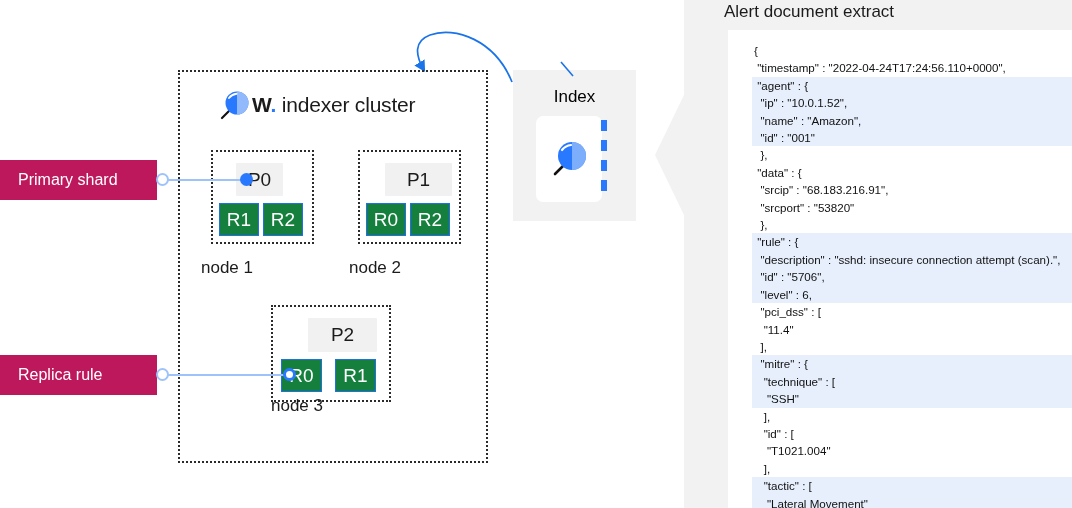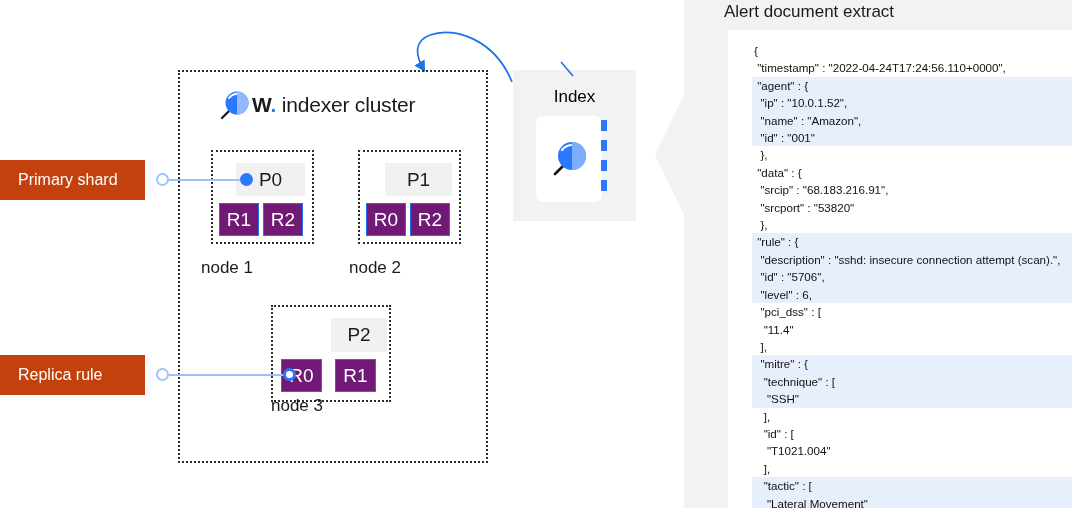--- a/index.html
+++ b/index.html
@@ -33,47 +33,47 @@
   }
   .node-1 { left: 211px; top: 150px; width: 103px; height: 94px; }
   .node-2 { left: 358px; top: 150px; width: 103px; height: 94px; }
   .node-3 { left: 271px; top: 305px; width: 120px; height: 97px; }
 
   .pbox {
     position: absolute; background: #f1f1f1; color: #1b1b1b;
     display: flex; align-items: center; justify-content: center;
     font-size: 19px; border-radius: 1px;
   }
-  .n1-p { left: 236px; top: 163px; width: 69px; height: 33px; }
+  .n1-p { left: 236px; top: 163px; width: 47px; height: 33px; }
   .n2-p { left: 385px; top: 163px; width: 67px; height: 33px; }
-  .n3-p { left: 308px; top: 318px; width: 56px; height: 34px; margin-left: 23px; }
+  .n3-p { left: 308px; top: 318px; width: 69px; height: 34px; }
 
   .rbox {
-    position: absolute; background: #701a75; color: #ffffff;
+    position: absolute; background: #15803d; color: #ffffff;
     display: flex; align-items: center; justify-content: center;
     font-size: 19px; border: 1px solid #1f6ff0;
   }
   .n1-r1 { left: 219px; top: 203px; width: 40px; height: 33px; }
   .n1-r2 { left: 263px; top: 203px; width: 40px; height: 33px; }
   .n2-r1 { left: 366px; top: 203px; width: 40px; height: 33px; }
   .n2-r2 { left: 410px; top: 203px; width: 40px; height: 33px; }
   .n3-r1 { left: 281px; top: 359px; width: 41px; height: 33px; }
   .n3-r2 { left: 335px; top: 359px; width: 41px; height: 33px; }
 
   .node-label {
     position: absolute; font-size: 17px; color: #1b1b1b; text-align: left;
   }
   .lbl-n1 { left: 201px; top: 258px; width: 120px; }
   .lbl-n2 { left: 349px; top: 258px; width: 120px; }
   .lbl-n3 { left: 271px; top: 396px; width: 120px; }
 
   
   .tag {
-    position: absolute; left: 0; width: 145px; height: 40px;
-    background: #c2410c; color: #fff; font-size: 16px;
+    position: absolute; left: 0; width: 157px; height: 40px;
+    background: #be185d; color: #fff; font-size: 16px;
     display: flex; align-items: center; padding-left: 18px;
   }
   .tag-primary { top: 160px; }
   .tag-replica { top: 355px; }
 
   .connector {
     position: absolute; height: 2px; background: #9ec3fb;
   }
   .conn-primary { left: 157px; top: 179px; width: 90px; }
   .conn-replica { left: 157px; top: 374px; width: 132px; }

